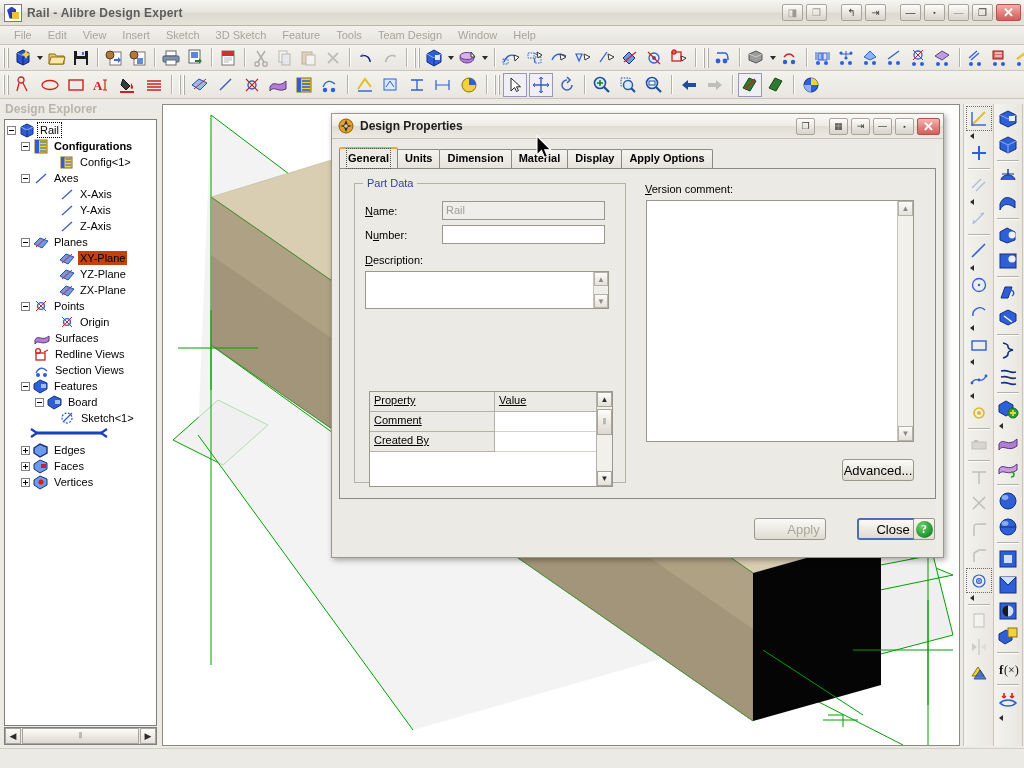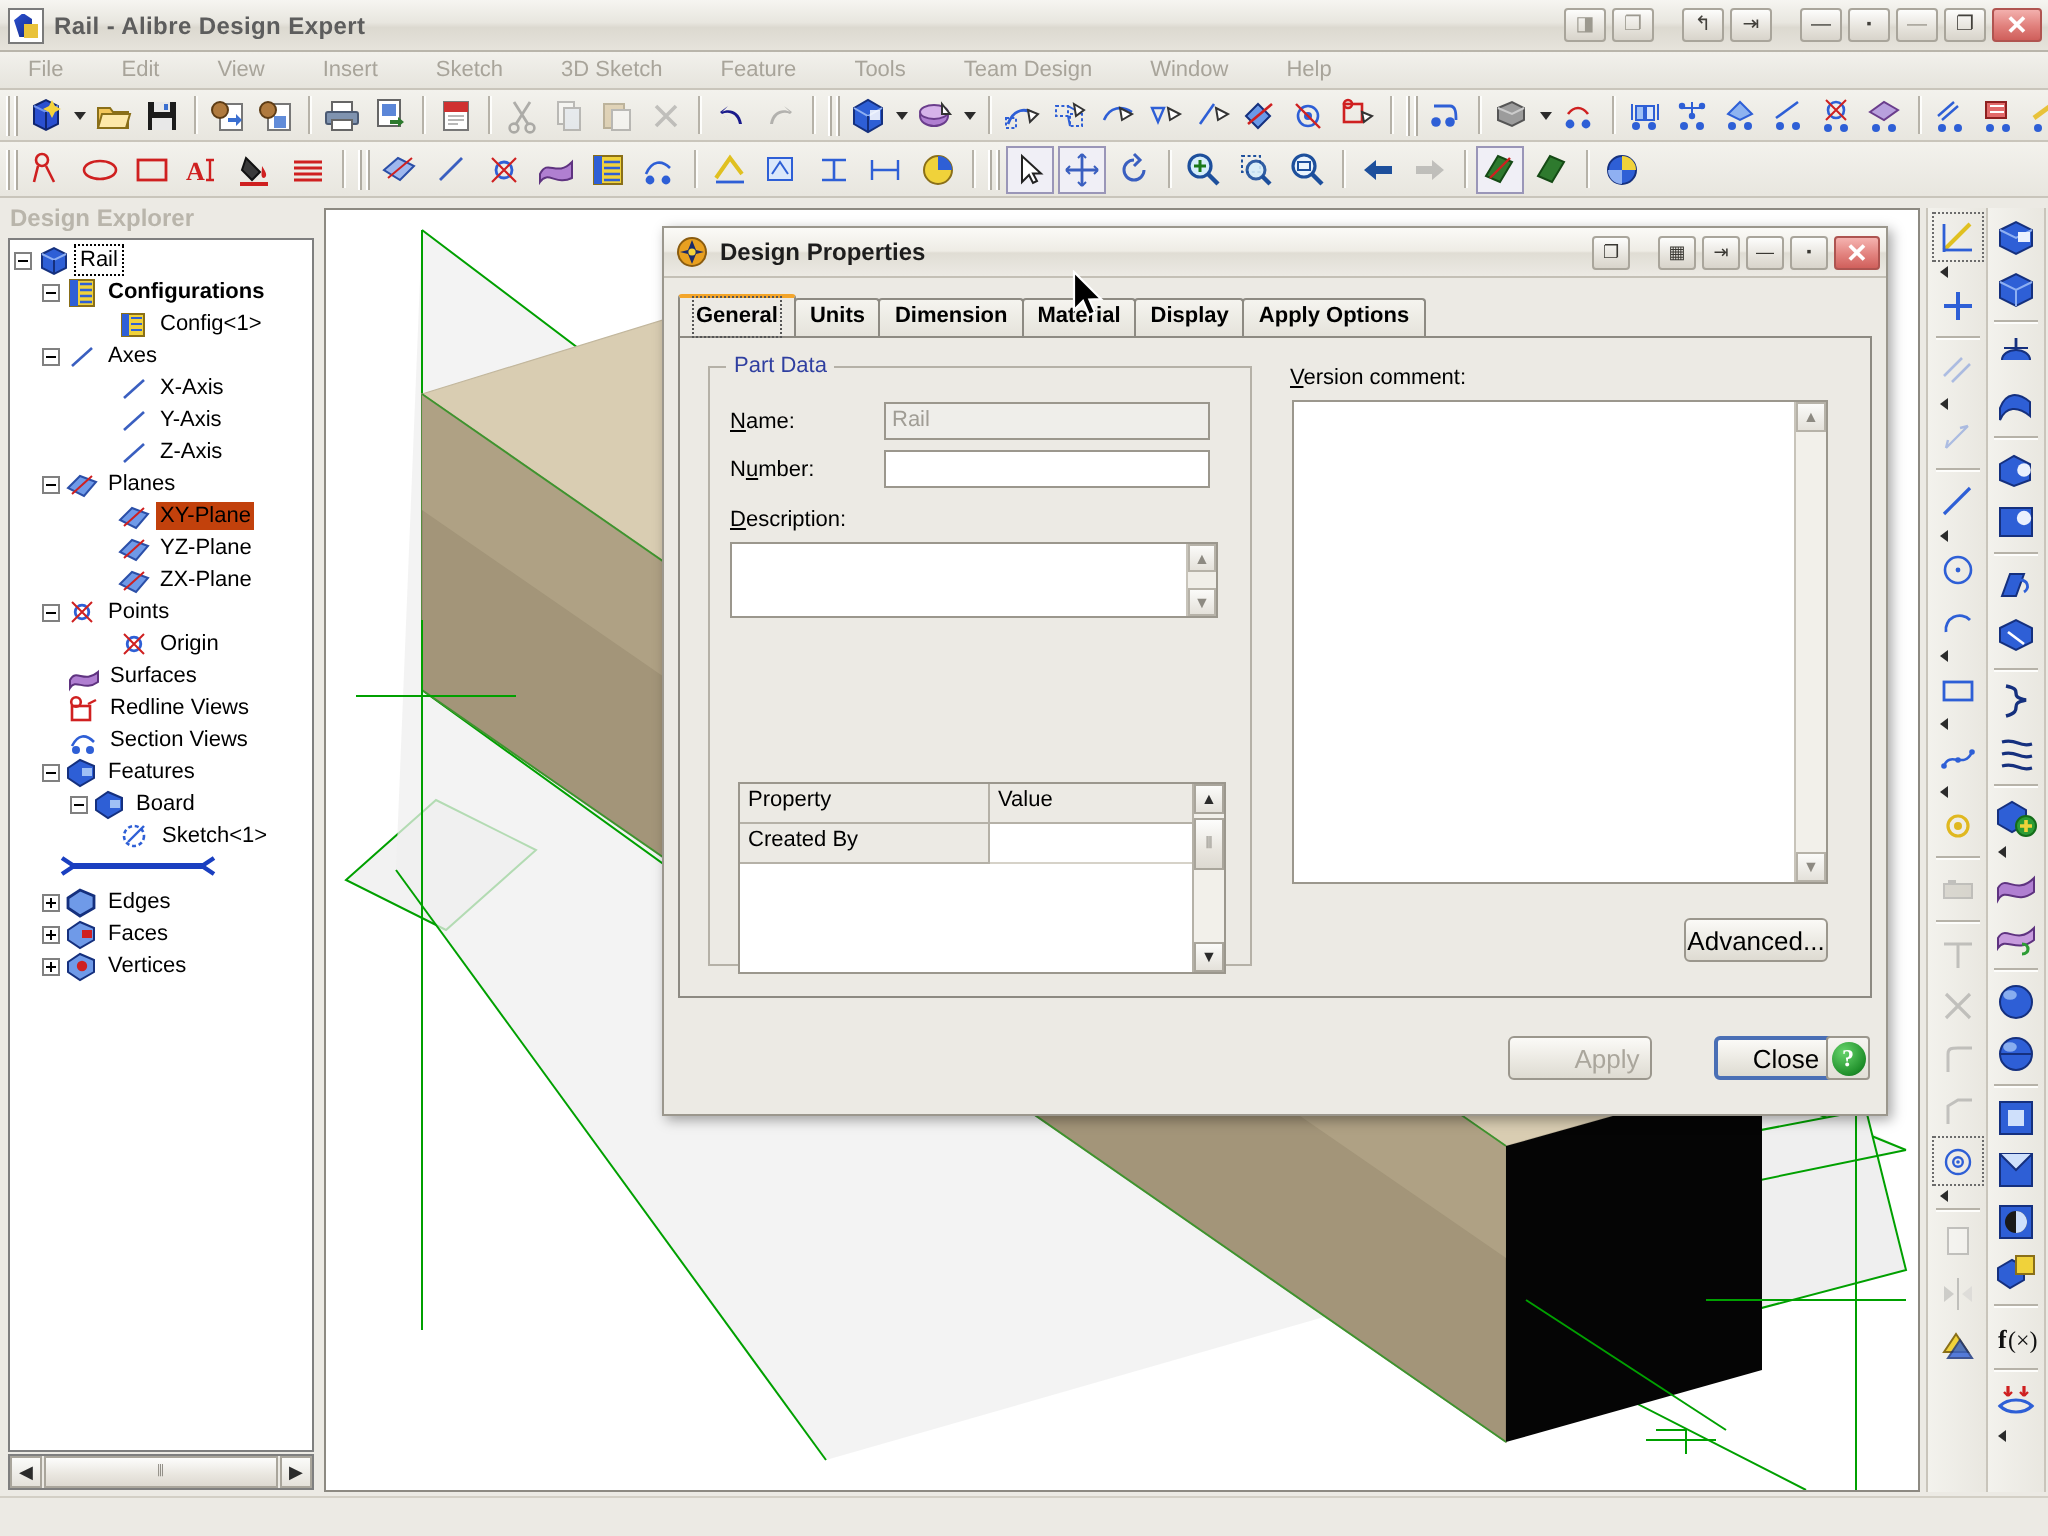--- a/index.html
+++ b/index.html
@@ -52,21 +52,21 @@
     width: 25px;
     background: linear-gradient(to bottom, #f3b0ad, #e07f7b 55%, #cf5f5b);
     border-color: #b05450; color: #fff; font-weight: bold; font-size: 13px;
   }
 
   
   .menubar {
     position: absolute; left: 0; top: 26px; width: 1024px; height: 19px;
     background: linear-gradient(to bottom, #f2f1ec, #e6e4dd);
     border-bottom: 1px solid #c9c5bb;
-    display: flex; align-items: center; padding-left: 6px; gap: 13px;
+    display: flex; align-items: center; padding-left: 6px;
   }
   .menu-item {
     padding: 0 8px; height: 17px; line-height: 17px;
     font-size: 11px; color: #a8a49a; white-space: nowrap;
   }
 
   
   .toolbar-row {
     position: absolute; left: 0; width: 1024px;
     background: linear-gradient(to bottom, #f3f2ed, #e8e6df);
@@ -277,21 +277,21 @@
     border: 1px solid #b6b2a8; display: flex; align-items: center; justify-content: center;
     font-size: 8px; color: #8d8a82;
   }
 
   
   .propgrid {
     position: absolute; left: 14px; top: 207px; width: 244px; height: 96px;
     border: 1px solid #9b978d; background: #fff; display: flex; overflow: hidden;
   }
   .propgrid-table { flex: 1 1 auto; }
-  .pg-row { display: flex; height: 20px; }
+  .pg-row { display: flex; height: 20px; text-decoration: underline; }
   .pg-name {
     width: 125px; background: #eceae4; border-right: 1px solid #b5b1a7;
     border-bottom: 1px solid #b5b1a7; font-size: 11px; padding: 2px 0 0 4px;
     color: #000; overflow: hidden; white-space: nowrap;
   }
   .pg-val {
     flex: 1 1 auto; background: #fff; border-bottom: 1px solid #d6d2c8;
     font-size: 11px; padding: 2px 0 0 4px; color: #000;
   }
   .pg-row.header .pg-name, .pg-row.header .pg-val {
@@ -1466,20 +1466,24 @@
           </div>
         </div>
 
         <div class="propgrid">
           <div class="propgrid-table">
             <div class="pg-row header">
               <div class="pg-name">Property</div>
               <div class="pg-val">Value</div>
             </div>
             <div class="pg-row">
+              <div class="pg-name">Comment</div>
+              <div class="pg-val"></div>
+            </div>
+            <div class="pg-row">
               <div class="pg-name">Created By</div>
               <div class="pg-val"></div>
             </div>
 
           </div>
           <div class="pg-scroll">
             <div class="pg-arrow">▲</div>
             <div class="pg-thumb">⦀</div>
             <div class="pg-track"></div>
             <div class="pg-arrow">▼</div>

